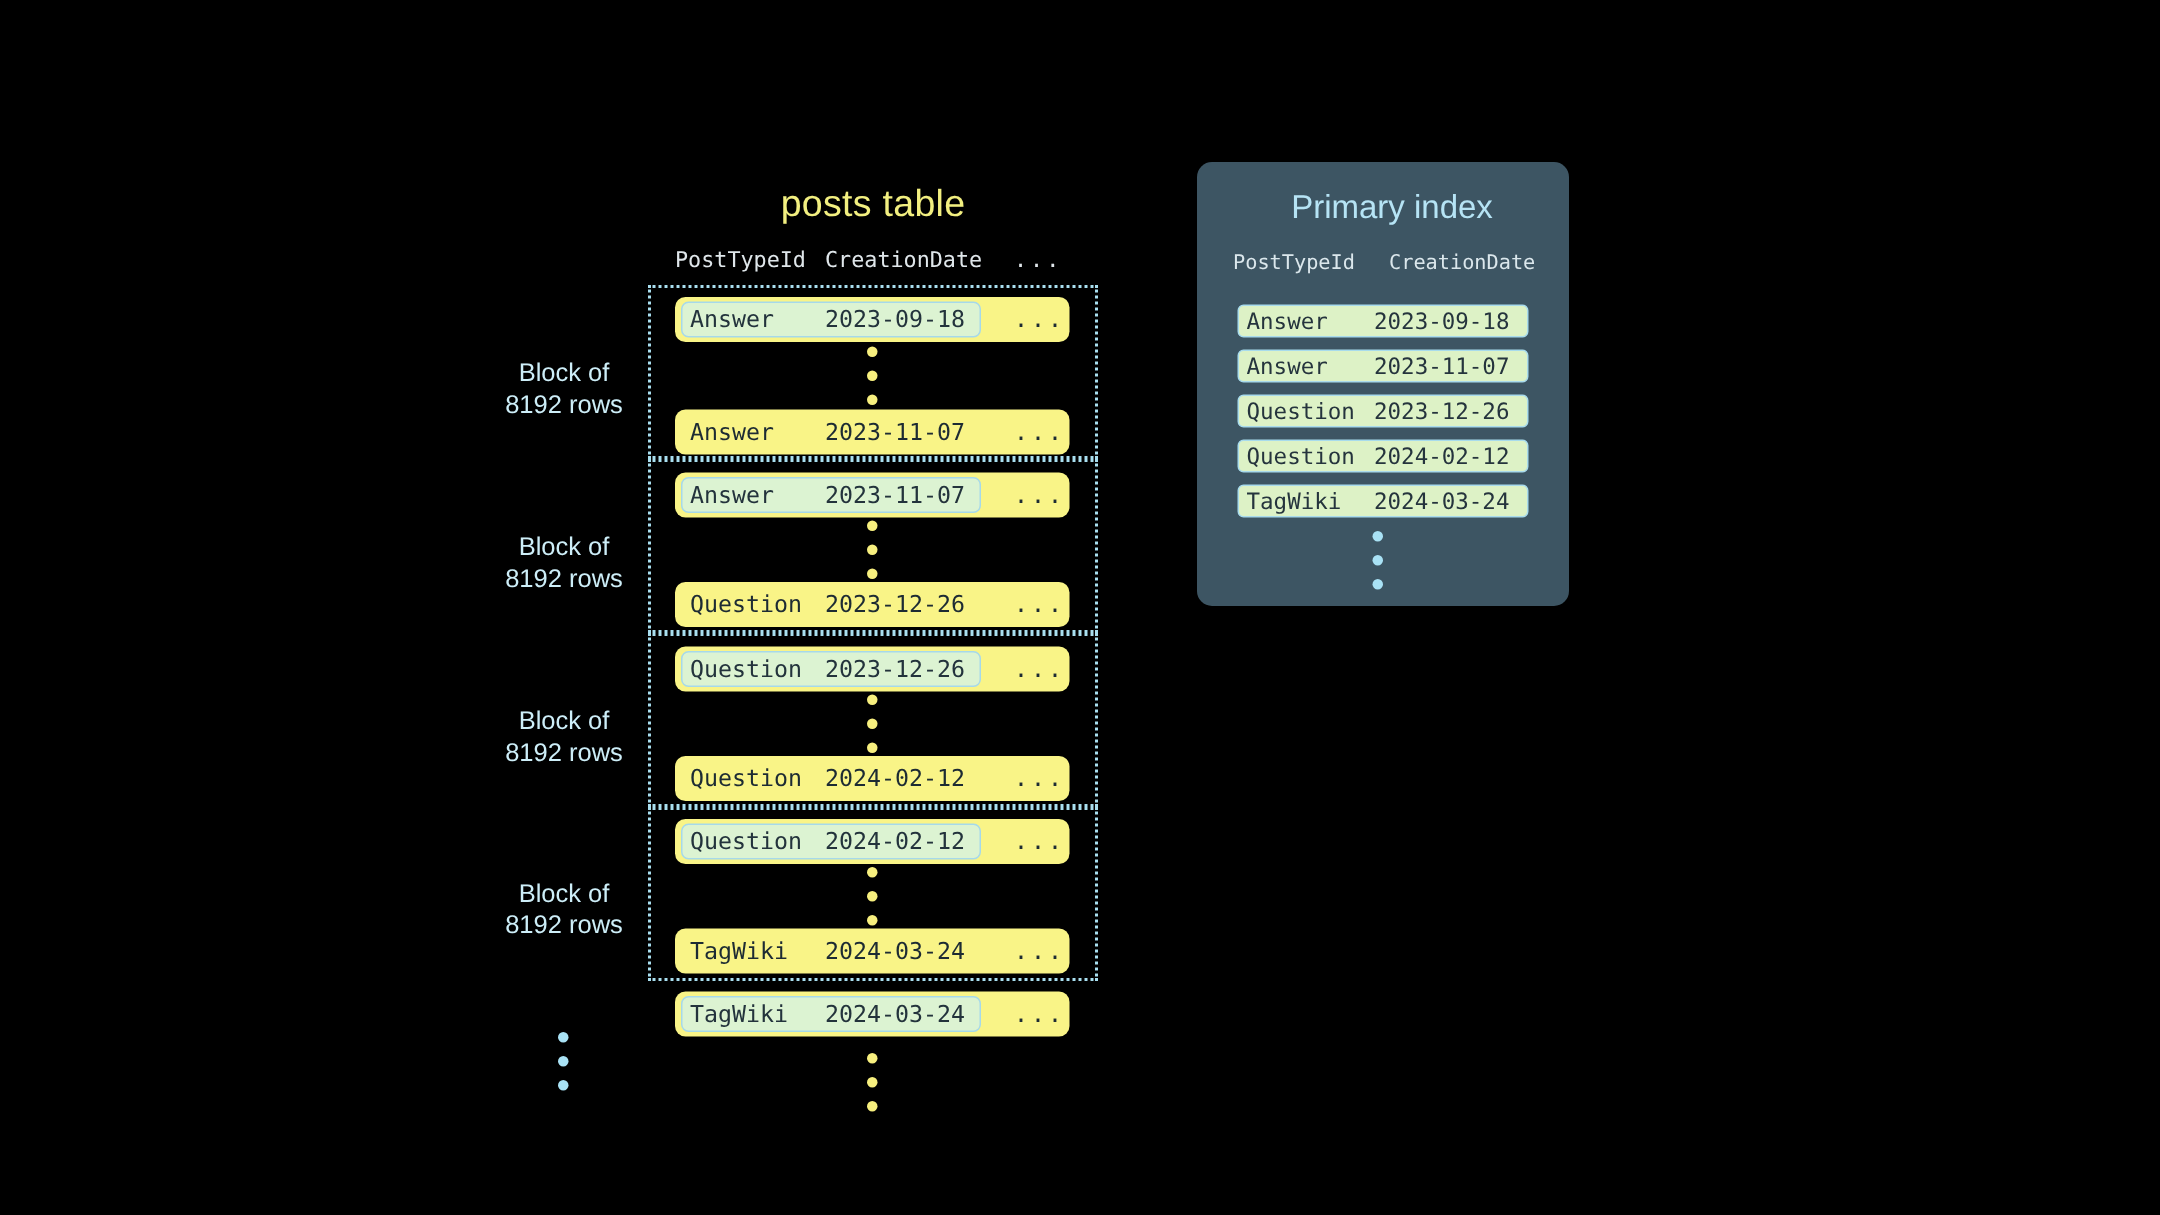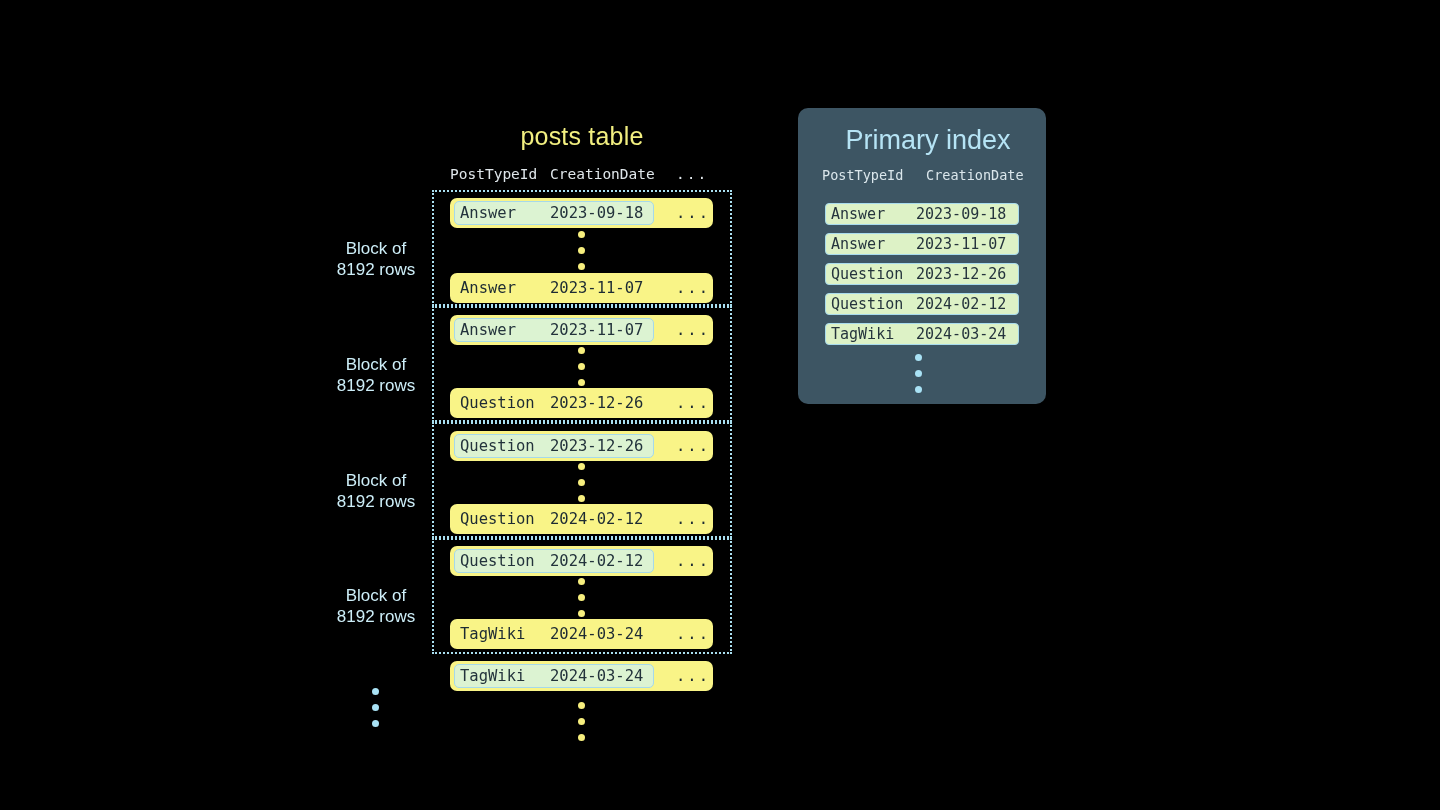--- a/index.html
+++ b/index.html
@@ -120,21 +120,21 @@
     height: 296px;
     background: #3d5563;
     border-radius: 10px;
   }
   #primary-index-title {
     position: absolute;
     left: 0;
     top: 17px;
     width: 260px;
     text-align: center;
-    font-size: 27px;
+    font-size: 22px;
     color: #b6e4f5;
   }
   #index-columns {
     position: absolute;
     left: 24px;
     top: 59px;
     width: 200px;
     height: 20px;
     font-family: "DejaVu Sans Mono", monospace;
     font-size: 13.5px;

